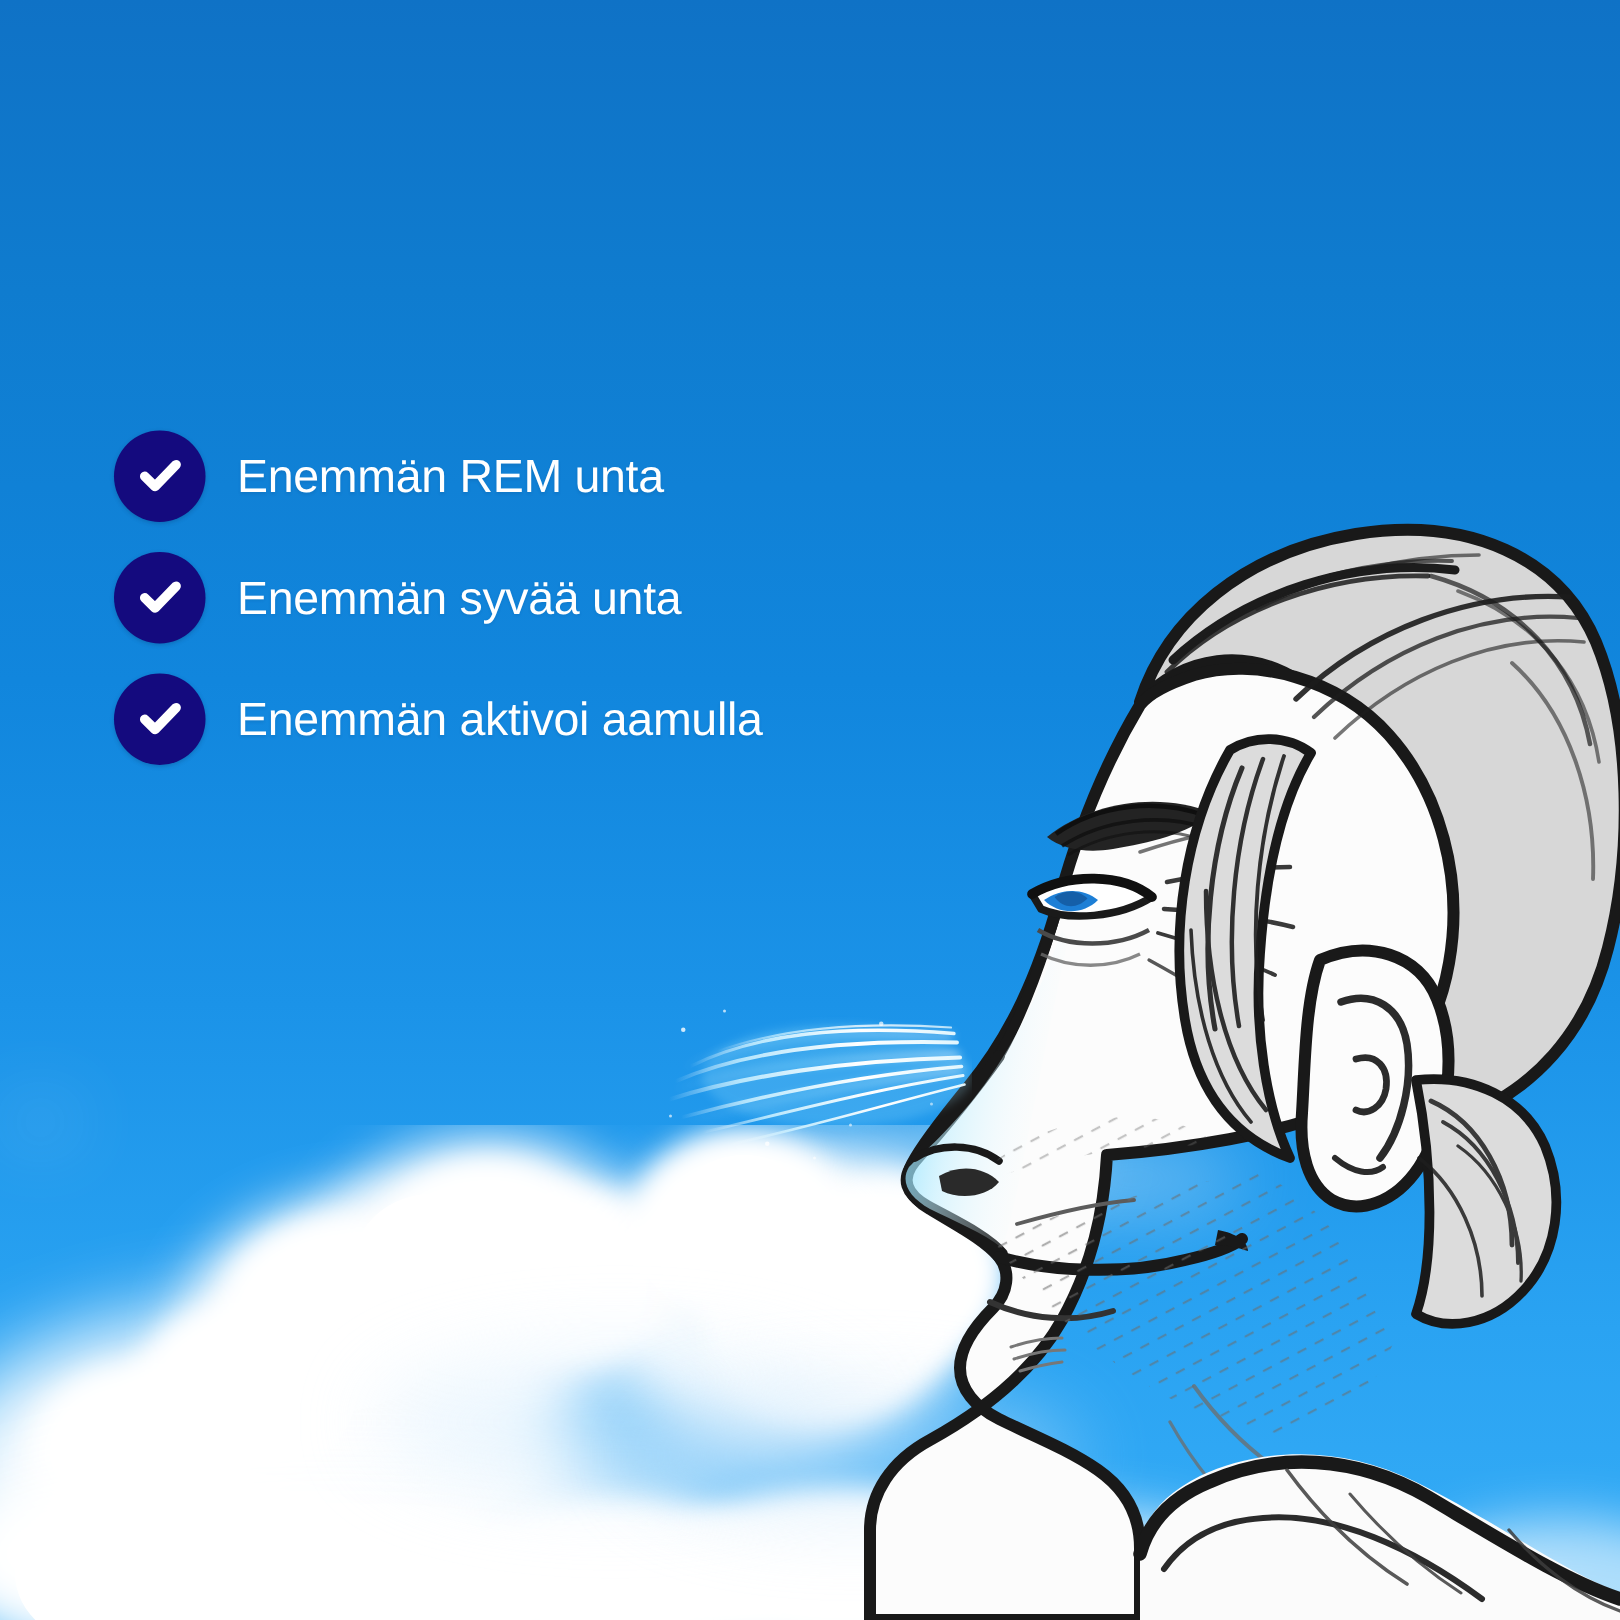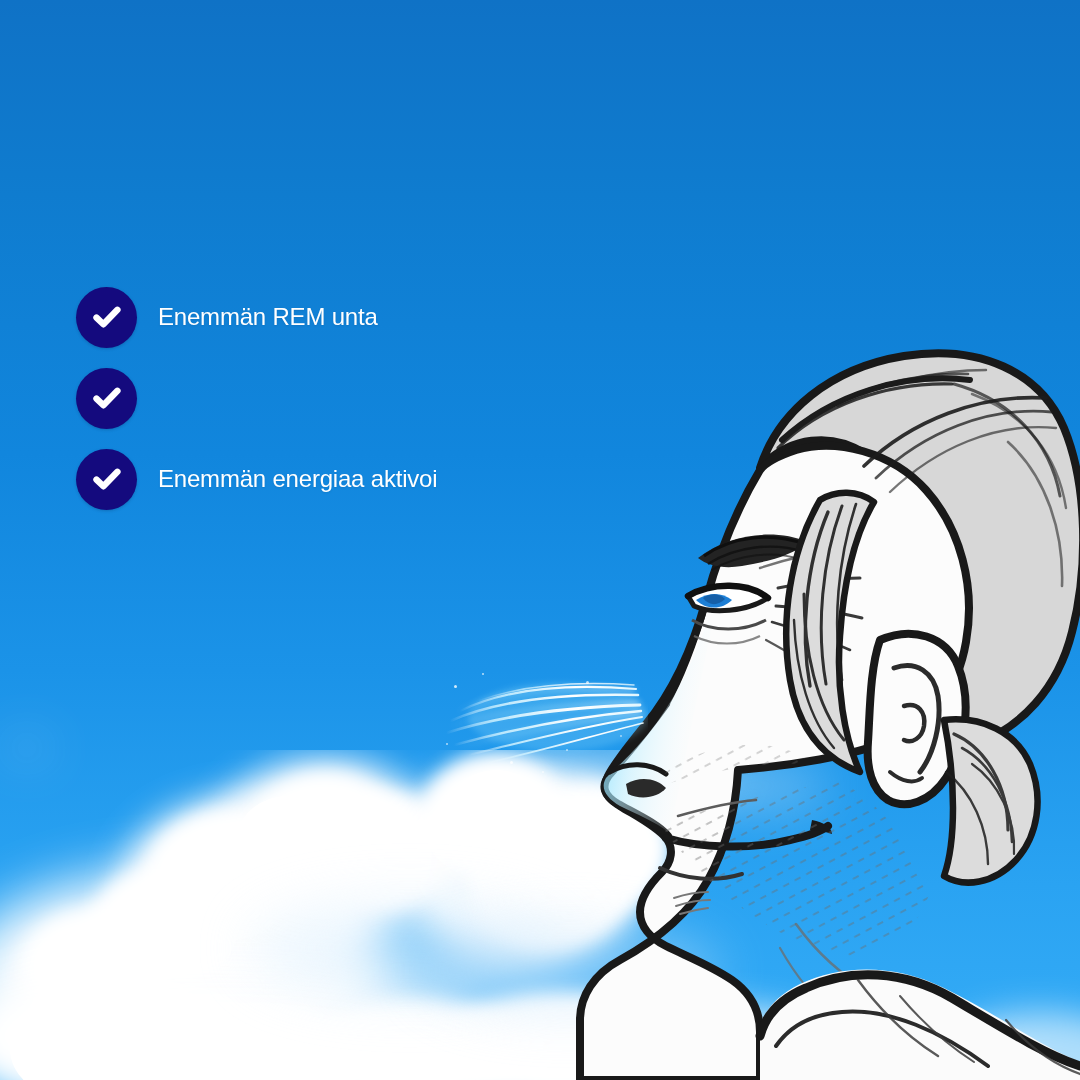--- a/index.html
+++ b/index.html
@@ -31,21 +31,21 @@
   
   .bullets{position:absolute;left:76px;top:286px;width:700px;}
   .brow{display:flex;align-items:center;height:62px;margin-bottom:19px;}
   .badge{
     width:61px;height:61px;border-radius:50%;background:#140a7e;
     display:flex;align-items:center;justify-content:center;flex:0 0 61px;
     box-shadow:0 1px 3px rgba(5,40,80,.25);
   }
   .badge svg{display:block;}
   .btext{
-    margin-left:21px;color:#ffffff;font-size:24px;line-height:1;
+    margin-left:21px;color:#ffffff;font-size:31px;line-height:1;
     letter-spacing:-0.2px;font-weight:400;white-space:nowrap;
     text-shadow:0 1px 2px rgba(10,60,110,.16);
   }
 
   
   .portrait{position:absolute;right:0;bottom:0;width:620px;height:760px;}
   .portrait svg{display:block;width:100%;height:100%;}
 
   
   .breath{position:absolute;left:438px;top:655px;width:210px;height:130px;pointer-events:none;}
@@ -118,29 +118,30 @@
       </span>
       <span class="btext">Enemmän REM unta</span>
     </div>
 
     <div class="brow">
       <span class="badge">
         <svg width="34" height="34" viewBox="0 0 34 34" aria-hidden="true">
           <path d="M6.5 17.6 L13.4 24.3 L27.4 9.8" fill="none" stroke="#ffffff" stroke-width="6.4" stroke-linecap="round" stroke-linejoin="round"></path>
         </svg>
       </span>
+      <span class="btext">Enemmän syvää unta</span>
     </div>
 
     <div class="brow">
       <span class="badge">
         <svg width="34" height="34" viewBox="0 0 34 34" aria-hidden="true">
           <path d="M6.5 17.6 L13.4 24.3 L27.4 9.8" fill="none" stroke="#ffffff" stroke-width="6.4" stroke-linecap="round" stroke-linejoin="round"></path>
         </svg>
       </span>
-      <span class="btext">Enemmän energiaa aktivoi</span>
+      <span class="btext">Enemmän aktivoi aamulla</span>
     </div>
 
   </div>
 
   <div class="portrait">
     <svg viewBox="0 0 620 760" preserveAspectRatio="none" aria-hidden="true">
       <defs>
         <linearGradient id="noseGlow" x1="0" y1="0" x2="1" y2="0.4">
           <stop offset="0%" stop-color="#62d8ff" stop-opacity="0.95"></stop>
           <stop offset="45%" stop-color="#bdeeff" stop-opacity="0.55"></stop>

